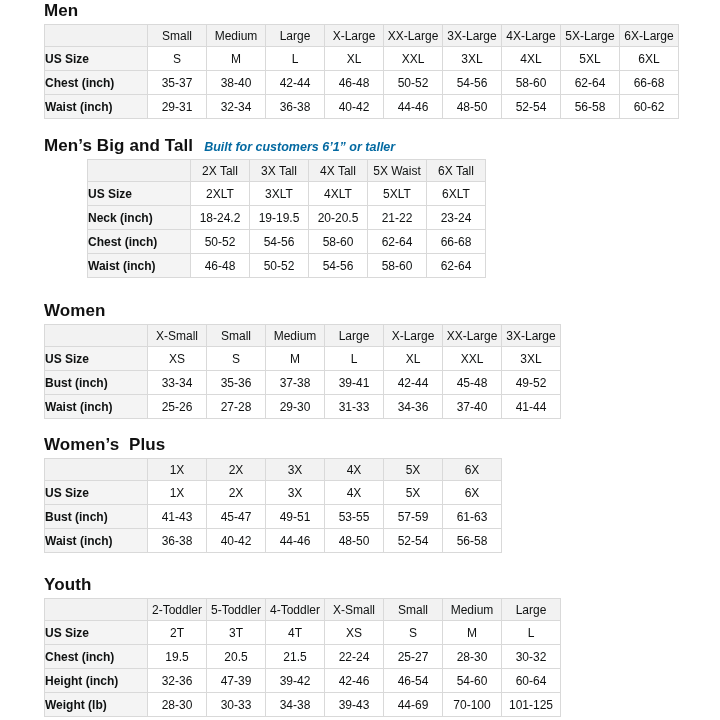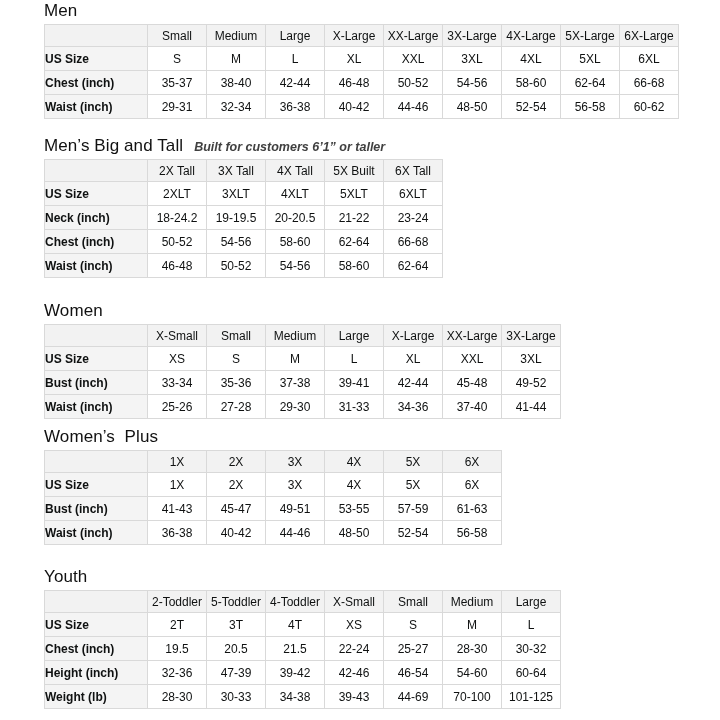--- a/index.html
+++ b/index.html
@@ -13,42 +13,42 @@
     font-family: "Liberation Sans", sans-serif;
     color: #0f1111;
   }
   .page {
     padding: 2px 0 0 44px;
     width: 720px;
   }
   .section { margin: 0; }
   .section:nth-of-type(2) { margin-top: 18px; }
   .section:nth-of-type(3) { margin-top: 24px; }
-  .section:nth-of-type(4) { margin-top: 9px; }
+  .section:nth-of-type(4) { margin-top: 17px; }
   .section:nth-of-type(5) { margin-top: 23px; }
   .title-row {
     margin: 0 0 4px 0;
     display: flex;
     align-items: baseline;
     font-weight: normal;
   }
   .section-title {
     font-size: 17px;
     line-height: 18px;
-    font-weight: 400;
+    font-weight: 700;
     color: #111111;
     white-space: pre-wrap;
     letter-spacing: 0.1px;
   }
   .section-subtitle {
     font-size: 12.5px;
     font-style: italic;
     font-weight: 700;
     margin-left: 11px;
-    color: #404040;
+    color: #0369a1;
     white-space: pre-wrap;
   }
   table.size-table {
     border-collapse: collapse;
     table-layout: fixed;
   }
   .size-table th, .size-table td {
     border: 1px solid #d9d9d9;
     font-size: 12px;
     text-align: center;
@@ -147,36 +147,36 @@
               <td>60-62</td>
             </tr>
           </tbody>
         </table>
       </section>
       <section class="section">
         <h2 class="title-row">
           <span class="section-title">Men’s Big and Tall</span>
           <span class="section-subtitle">Built for customers 6’1” or taller</span>
         </h2>
-        <table class="size-table" style="width: 398px;">
+        <table class="size-table" style="width: 398px; margin-left: 43px;">
           <colgroup>
             <col style="width: 103px;">
             <col style="width: 59px;">
             <col style="width: 59px;">
             <col style="width: 59px;">
             <col style="width: 59px;">
             <col style="width: 59px;">
           </colgroup>
           <thead>
             <tr>
               <th></th>
               <th>2X Tall</th>
               <th>3X Tall</th>
               <th>4X Tall</th>
-              <th>5X Built</th>
+              <th>5X Waist</th>
               <th>6X Tall</th>
             </tr>
           </thead>
           <tbody>
             <tr>
               <th class="row-label">US Size</th>
               <td>2XLT</td>
               <td>3XLT</td>
               <td>4XLT</td>
               <td>5XLT</td>

